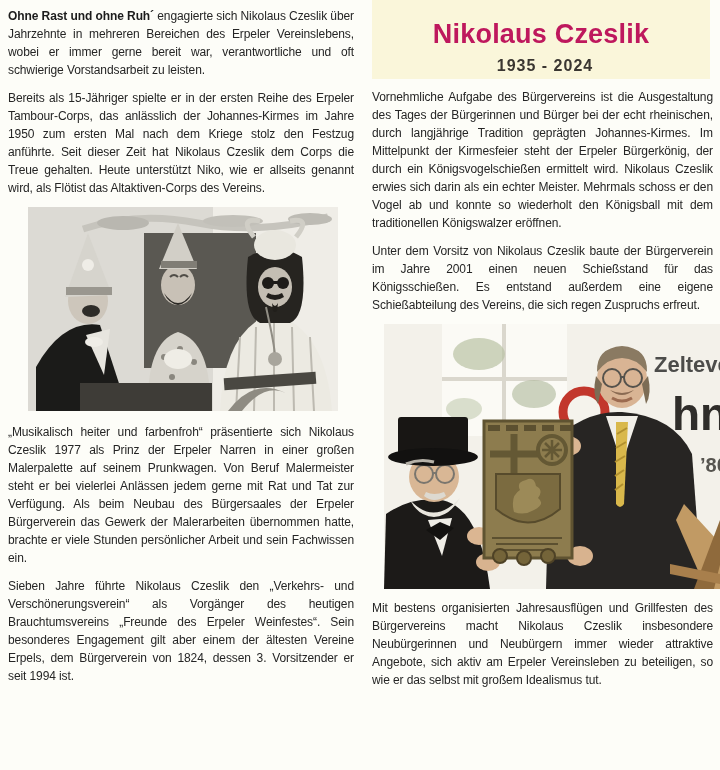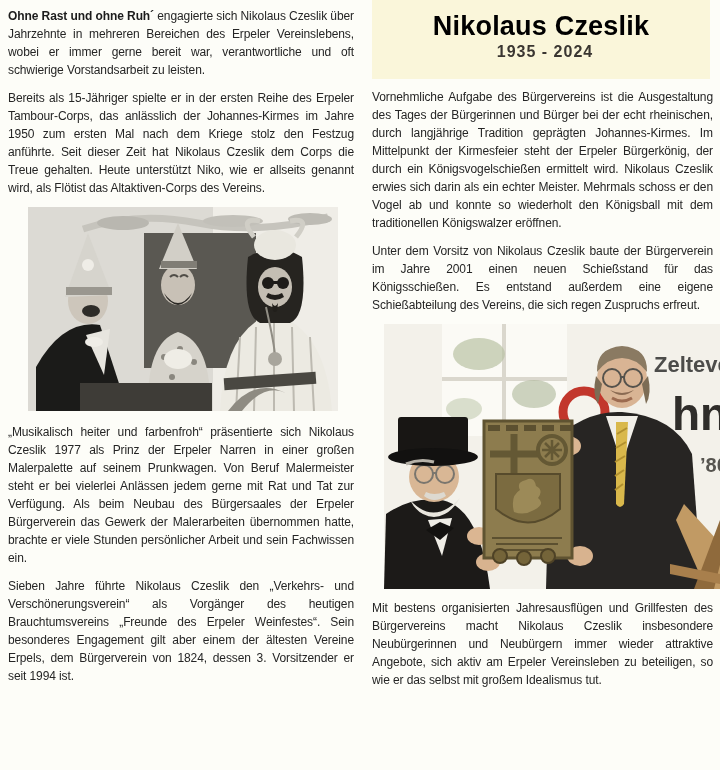--- a/index.html
+++ b/index.html
@@ -23,24 +23,24 @@
   p.body-text strong{font-weight:bold;color:#1c1c1c;}
   .memorial-box{
     background:#faf6da;
     width:338px;height:79px;
     margin:0 0 9px 0;
     text-align:center;
     box-sizing:border-box;
     padding-top:11px;
   }
   .memorial-title{
-    margin:0;
+    margin:8px;
     font-size:27px;line-height:30px;
     font-weight:bold;
-    color:#000000;
+    color:#be185d;
     letter-spacing:0.2px;
   }
   .memorial-years{
     margin:2px 0 0 8px;
     font-size:16px;
     font-weight:bold;
     color:#3a3631;
     letter-spacing:1px;
   }
   .photo{display:block;margin:4px 0 12px 0;}

